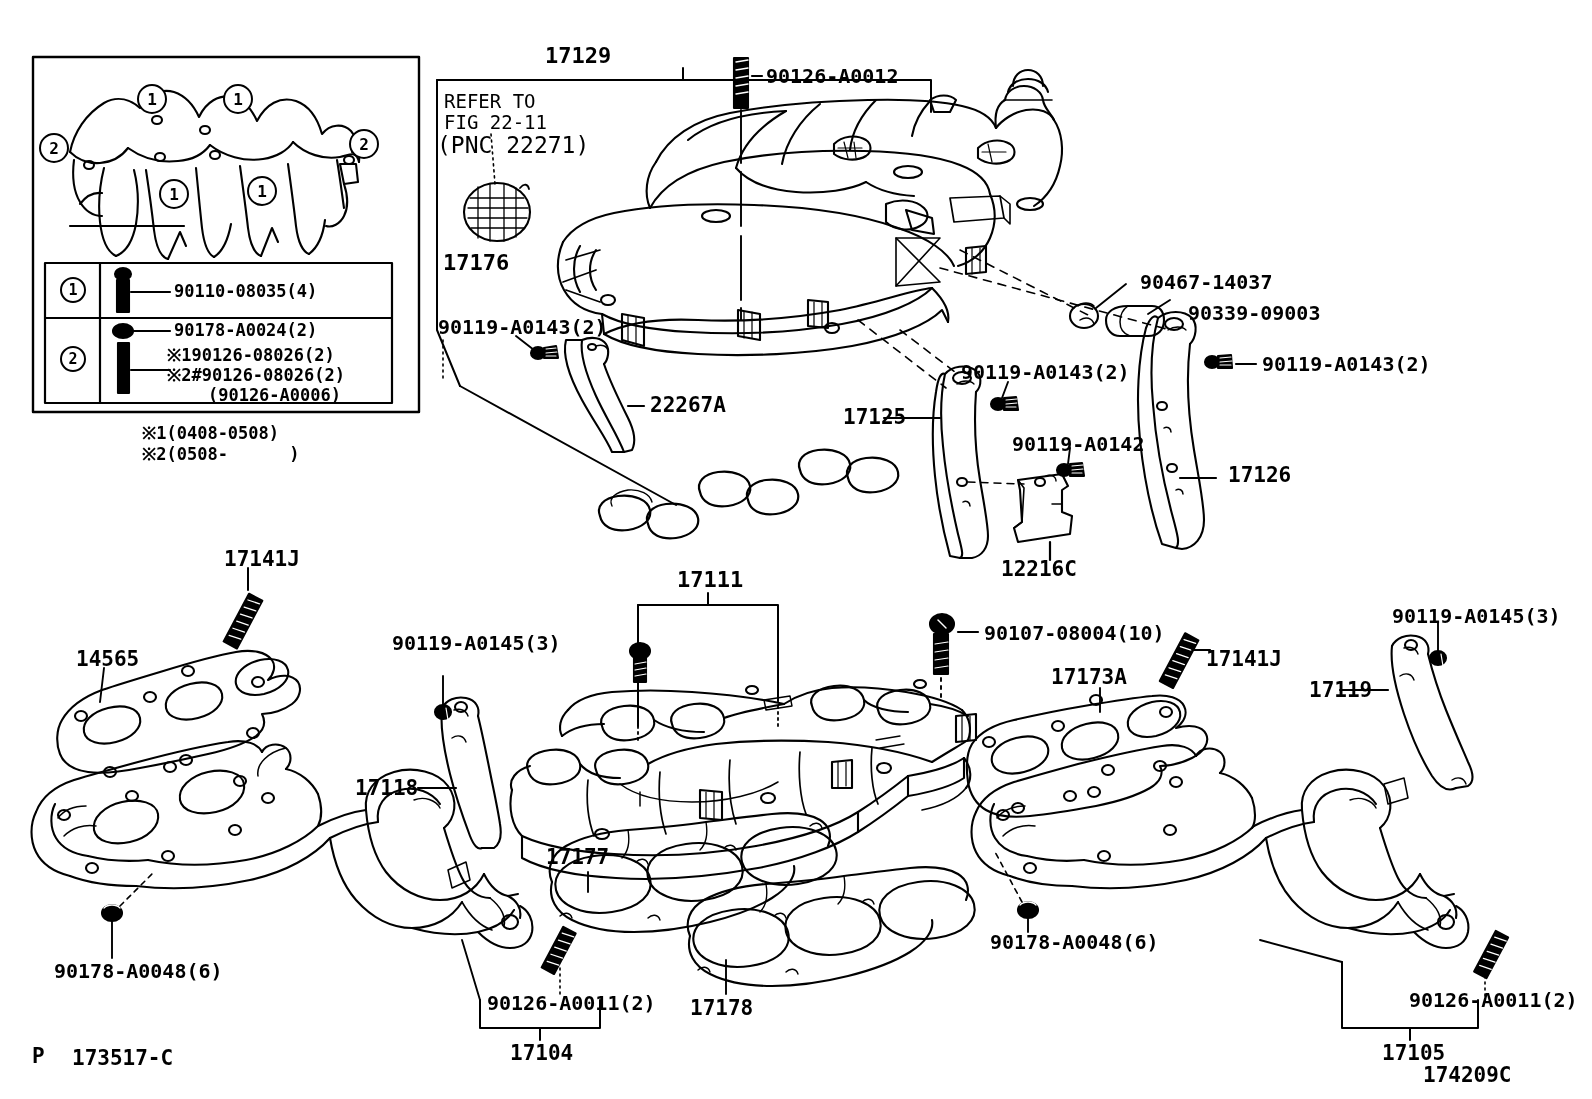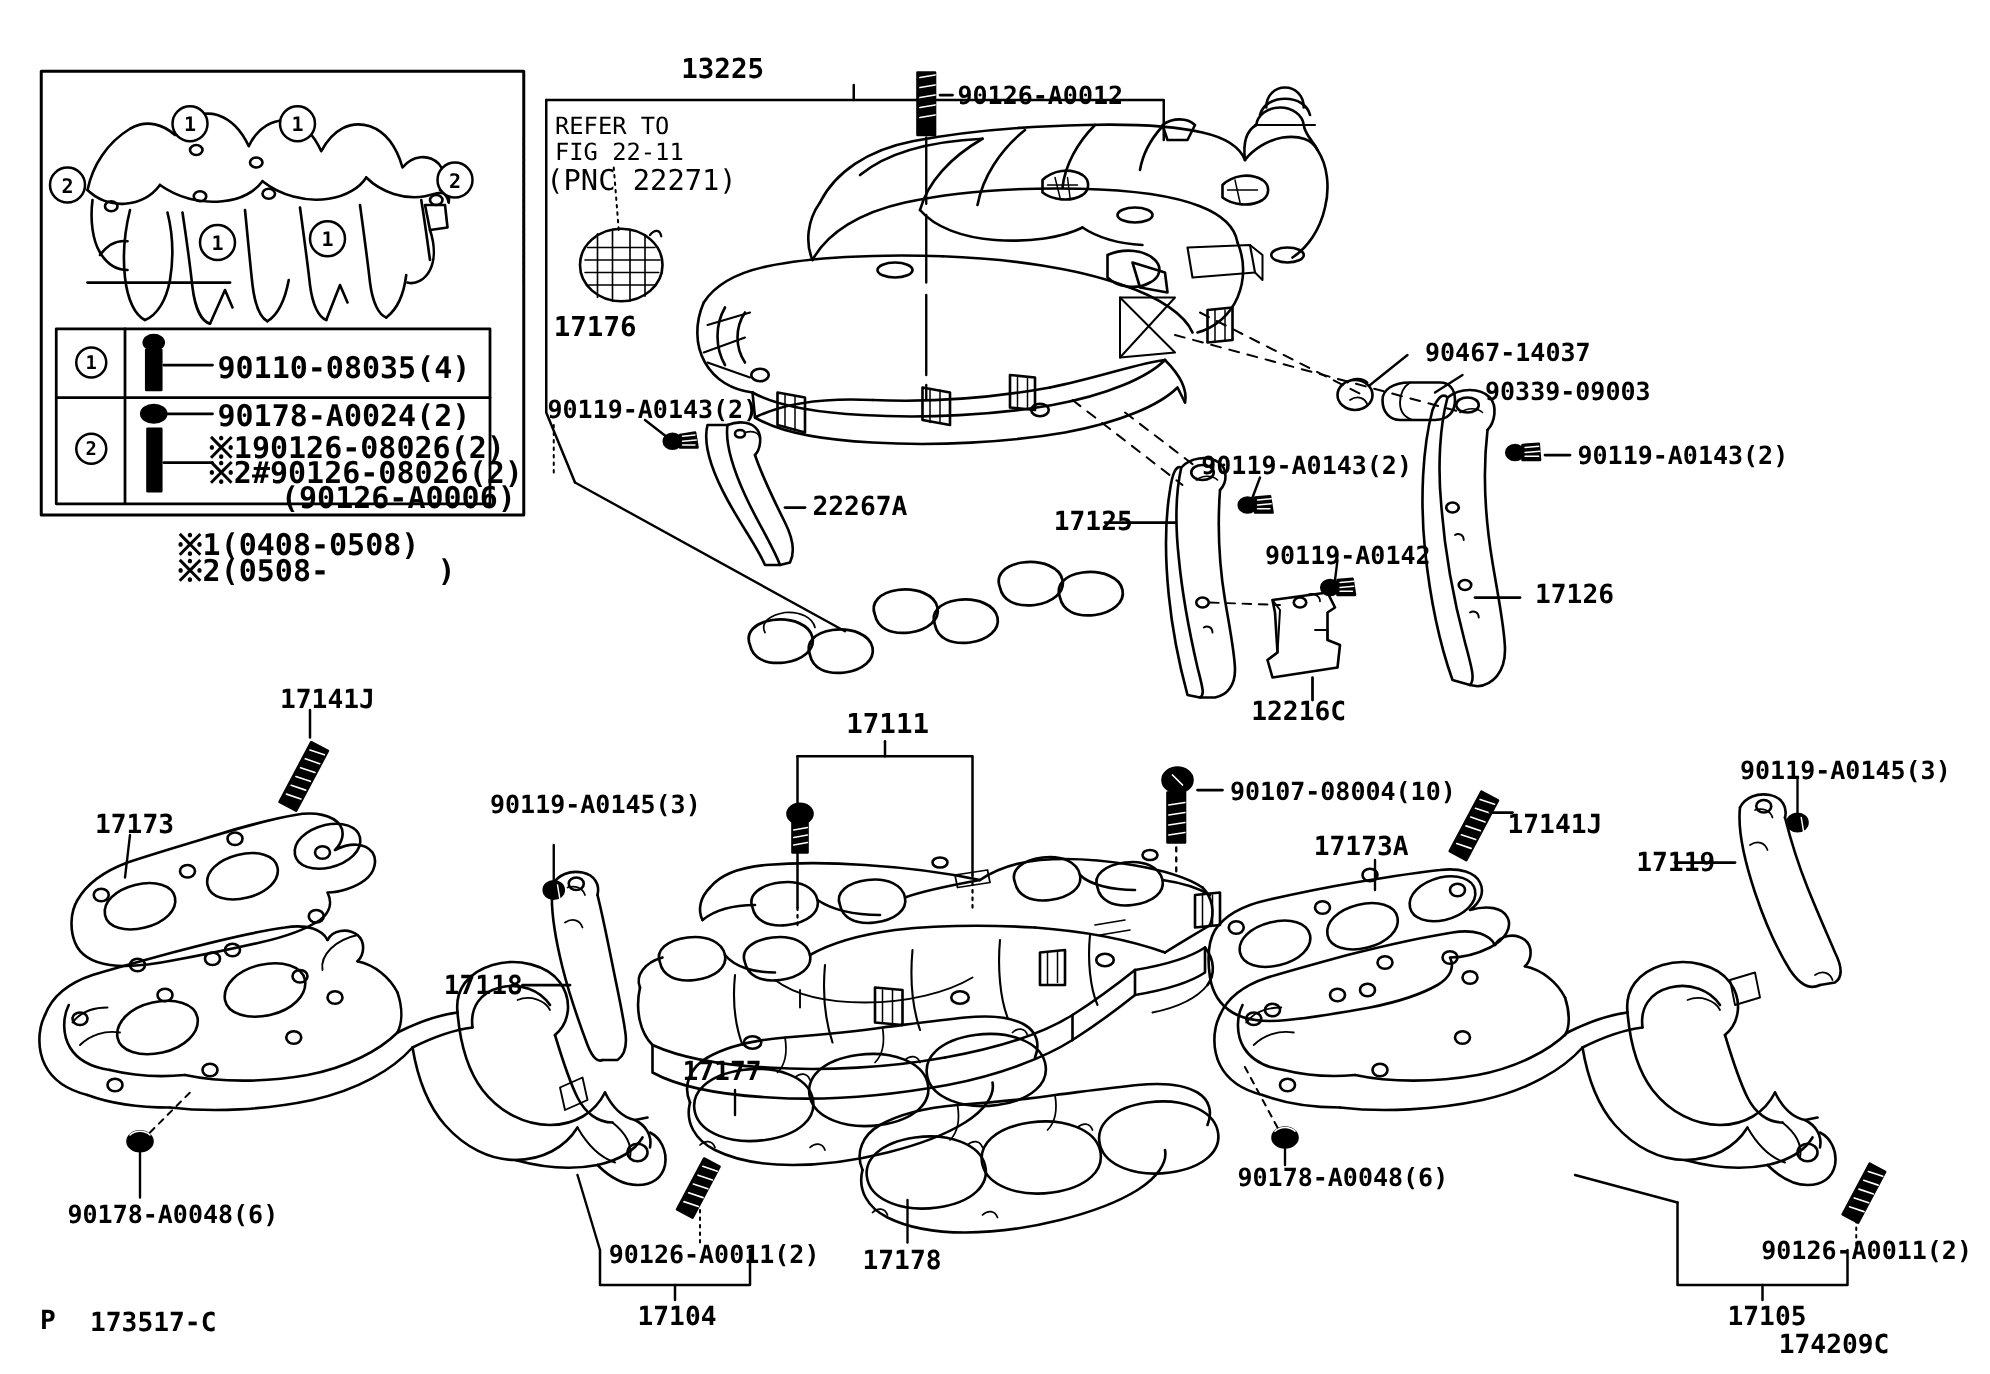--- a/index.html
+++ b/index.html
@@ -29,21 +29,21 @@
     font-family: "DejaVu Sans Mono", "Liberation Mono", monospace;
     font-weight: bold;
     color: #000;
     white-space: pre;
     letter-spacing: 0px;
     line-height: 1.06;
   }
   .s22 { font-size: 22px; }
   .s21 { font-size: 21px; }
   .s20 { font-size: 20px; }
-  .s19 { font-size: 24px; }
+  .s19 { font-size: 17px; }
   .s17 { font-size: 17px; }
   .refer {
     font-family: "DejaVu Sans Mono", "Liberation Mono", monospace;
     font-weight: normal;
   }
   .legend-num {
     position: absolute;
     width: 26px; height: 26px;
     border: 2px solid #000;
     border-radius: 50%;
@@ -673,21 +673,21 @@
 
   <div class="lbl s19" style="left:174px; top:282px;">90110-08035(4)</div>
   <div class="lbl s19" style="left:174px; top:321px;">90178-A0024(2)</div>
   <div class="lbl s19" style="left:167px; top:346px;">※190126-08026(2)</div>
   <div class="lbl s19" style="left:167px; top:366px;">※2#90126-08026(2)</div>
   <div class="lbl s19" style="left:167px; top:386px;">    (90126-A0006)</div>
 
   <div class="lbl s19" style="left:142px; top:424px;">※1(0408-0508)</div>
   <div class="lbl s19" style="left:142px; top:445px;">※2(0508-      )</div>
 
-  <div class="lbl s22" style="left:545px; top:44px;">13225</div>
+  <div class="lbl s22" style="left:545px; top:44px;">17129</div>
 
   <div class="lbl refer s19" style="left:444px; top:91px; font-size:19px;">REFER TO</div>
   <div class="lbl refer s19" style="left:444px; top:112px; font-size:19px;">FIG 22-11</div>
   <div class="lbl refer s17" style="left:437px; top:133px; font-size:23px;">(PNC 22271)</div>
 
   <div class="lbl s20" style="left:766px; top:66px;">90126-A0012</div>
   <div class="lbl s22" style="left:411px; top:251px;margin-left:32px;">17176</div>
   <div class="lbl s20" style="left:438px; top:317px;">90119-A0143(2)</div>
   <div class="lbl s21" style="left:650px; top:394px;">22267A</div>
 
@@ -695,21 +695,21 @@
   <div class="lbl s20" style="left:1176px; top:303px;margin-left:12px;">90339-09003</div>
   <div class="lbl s20" style="left:1262px; top:354px;">90119-A0143(2)</div>
 
   <div class="lbl s21" style="left:843px; top:406px;">17125</div>
   <div class="lbl s20" style="left:961px; top:362px;">90119-A0143(2)</div>
   <div class="lbl s20" style="left:1012px; top:434px;">90119-A0142</div>
   <div class="lbl s21" style="left:1001px; top:558px;">12216C</div>
   <div class="lbl s21" style="left:1228px; top:464px;">17126</div>
 
   <div class="lbl s21" style="left:224px; top:548px;">17141J</div>
-  <div class="lbl s21" style="left:76px; top:648px;">17173</div>
+  <div class="lbl s21" style="left:76px; top:648px;">14565</div>
   <div class="lbl s20" style="left:392px; top:633px;">90119-A0145(3)</div>
   <div class="lbl s21" style="left:355px; top:777px;">17118</div>
   <div class="lbl s20" style="left:54px; top:961px;">90178-A0048(6)</div>
   <div class="lbl s20" style="left:487px; top:993px;">90126-A0011(2)</div>
   <div class="lbl s21" style="left:510px; top:1042px;">17104</div>
 
   <div class="lbl s22" style="left:677px; top:568px;">17111</div>
   <div class="lbl s20" style="left:984px; top:623px;">90107-08004(10)</div>
   <div class="lbl s21" style="left:546px; top:846px;">17177</div>
   <div class="lbl s21" style="left:690px; top:997px;">17178</div>

